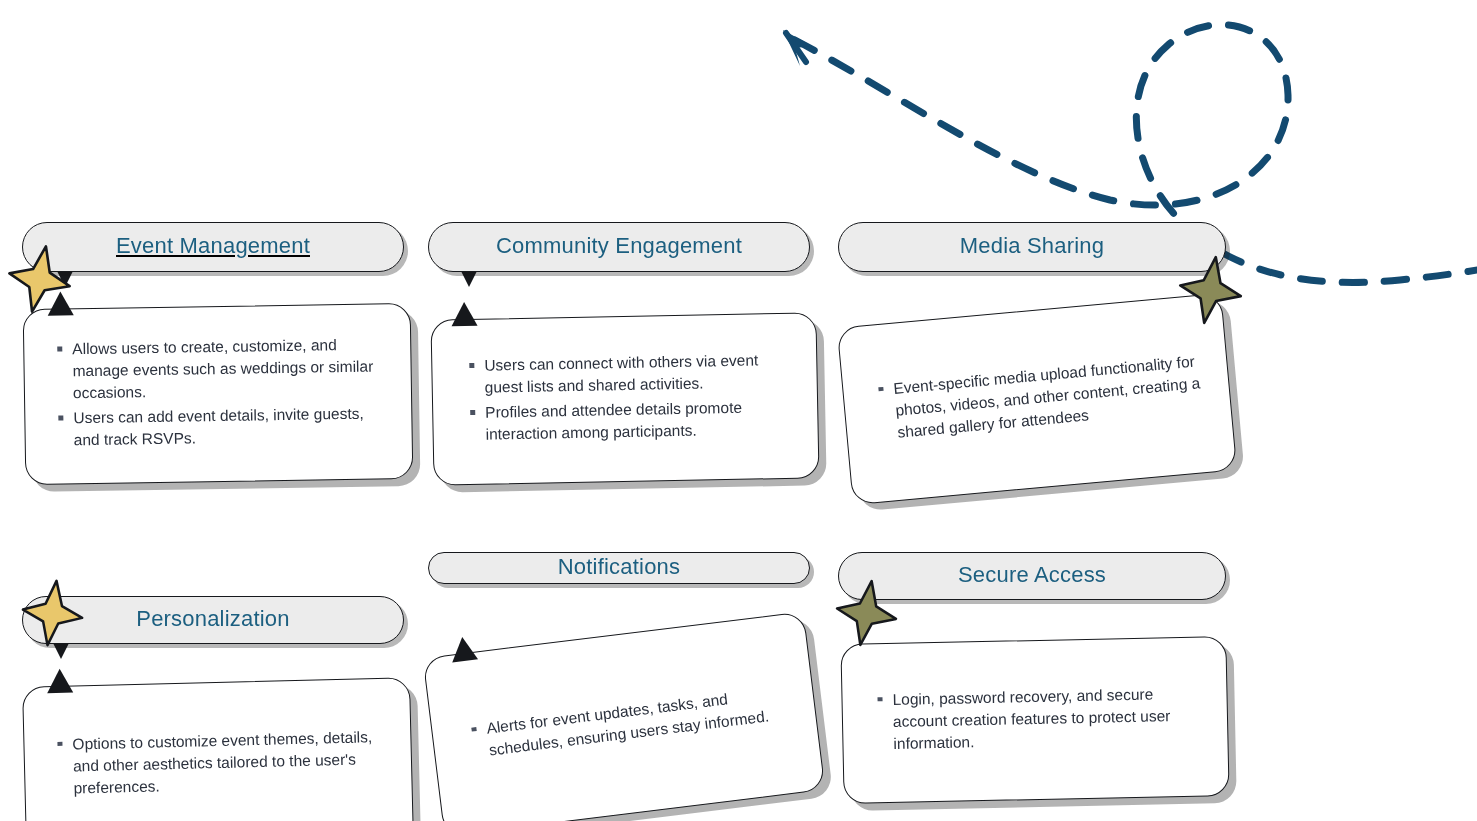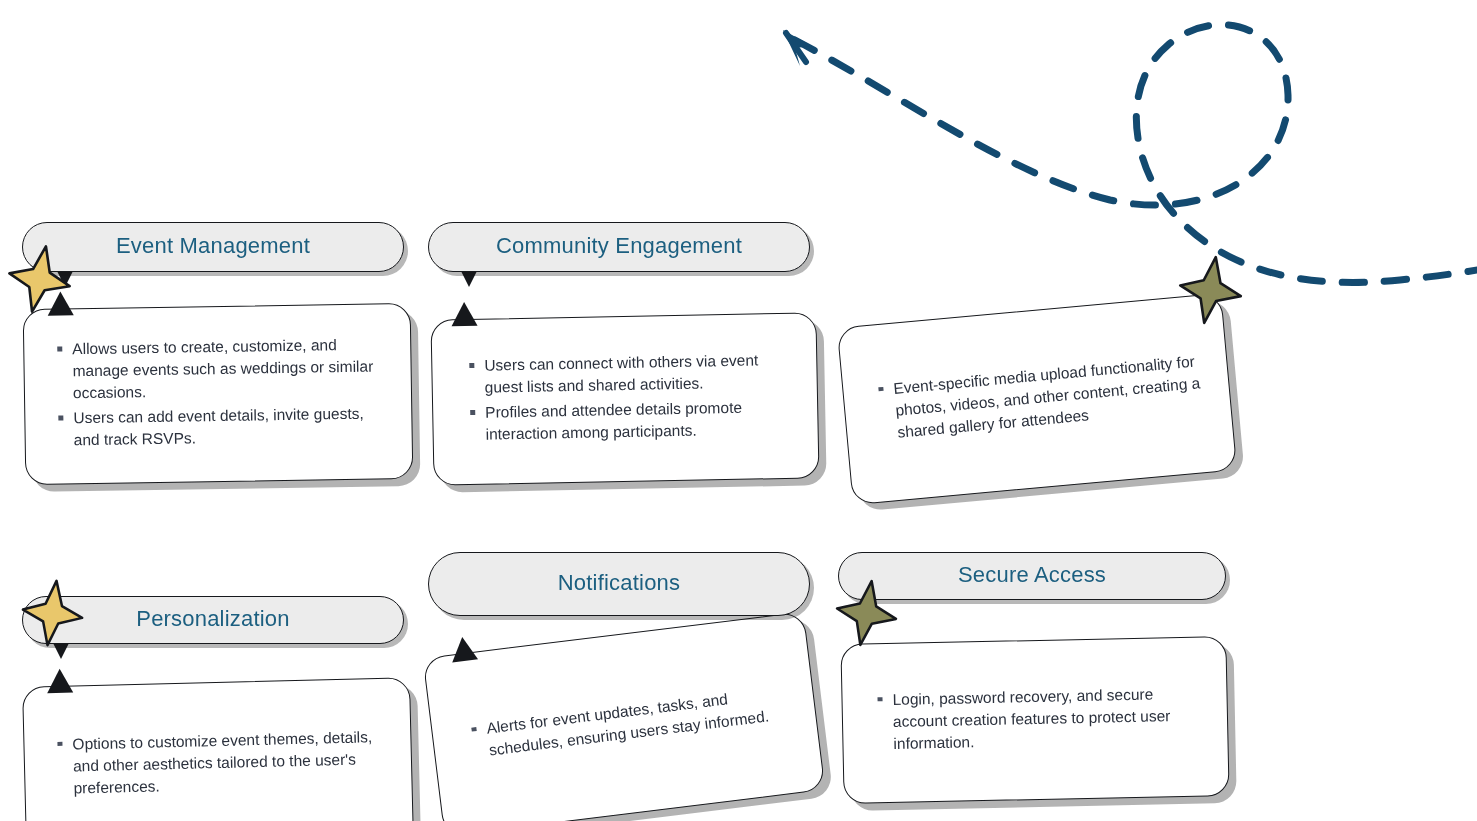--- a/index.html
+++ b/index.html
@@ -161,21 +161,21 @@
              C 1210 222, 1290 170, 1288 95
              C 1286 25, 1215 5, 1168 45
              C 1120 85, 1130 165, 1175 215
              C 1225 270, 1300 290, 1400 280
              C 1440 276, 1465 272, 1490 268" fill="none" stroke="#134a70" stroke-width="7" stroke-linecap="round" stroke-dasharray="22 20"></path>
     <path d="M 783 30 L 812 46 L 795 48 L 800 66 Z" fill="#134a70"></path>
     <path d="M 786 33 L 806 62" stroke="#134a70" stroke-width="6" stroke-linecap="round"></path>
   </svg>
 
   <div class="card" style="left:22px; top:222px; width:390px; height:260px;">
-    <div class="card-header" style="width:382px; height:50px;">
+    <div class="card-header" style="width:382px; height:50px;text-decoration:underline;">
       <span class="card-header-label">Event Management</span>
     </div>
     <div class="header-notch" style="left:34px; top:46px;"></div>
     <div class="card-body" style="left:2px; top:84px; width:388px; height:176px; transform:rotate(-0.9deg);">
       <div class="body-tail"></div>
       <div class="card-body-inner" style="padding:14px 22px 14px 32px;">
         <ul class="bullets">
           <li>Allows users to create, customize, and manage events such as weddings or similar occasions.</li>
           <li>Users can add event details, invite guests, and track RSVPs.</li>
         </ul>
@@ -196,20 +196,23 @@
       <div class="card-body-inner" style="padding:14px 24px 14px 36px;">
         <ul class="bullets">
           <li>Users can connect with others via event guest lists and shared activities.</li>
           <li>Profiles and attendee details promote interaction among participants.</li>
         </ul>
       </div>
     </div>
   </div>
 
   <div class="card" style="left:838px; top:222px; width:392px; height:270px;">
+    <div class="card-header" style="width:388px; height:50px;">
+      <span class="card-header-label">Media Sharing</span>
+    </div>
     <div class="card-body" style="left:6px; top:88px; width:386px; height:178px; transform:rotate(-5.2deg);">
       <div class="card-body-inner" style="padding:14px 26px 14px 34px;">
         <ul class="bullets">
           <li>Event-specific media upload functionality for photos, videos, and other content, creating a shared gallery for attendees</li>
         </ul>
       </div>
     </div>
   </div>
   <svg class="star" style="left:1177px; top:254px; width:66px; height:72px;" viewBox="0 0 100 110">
     <path d="M50 4 L64 42 L98 56 L62 70 L50 106 L38 70 L4 56 L38 42 Z" fill="#8a8a58" stroke="#16181c" stroke-width="4" stroke-linejoin="round" transform="rotate(10 50 55)"></path>
@@ -227,21 +230,21 @@
           <li>Options to customize event themes, details, and other aesthetics tailored to the user's preferences.</li>
         </ul>
       </div>
     </div>
   </div>
   <svg class="star" style="left:20px; top:578px; width:64px; height:70px;" viewBox="0 0 100 110">
     <path d="M50 4 L64 42 L98 56 L62 70 L50 106 L38 70 L4 56 L38 42 Z" fill="#e9c76b" stroke="#16181c" stroke-width="4" stroke-linejoin="round" transform="rotate(8 50 55)"></path>
   </svg>
 
   <div class="card" style="left:428px; top:552px; width:390px; height:268px;">
-    <div class="card-header" style="width:382px; height:64px;">
+    <div class="card-header" style="width:382px; height:32px;">
       <span class="card-header-label">Notifications</span>
     </div>
     <div class="card-body" style="left:4px; top:82px; width:384px; height:180px; transform:rotate(-7deg);">
       <div class="body-tail" style="left:30px; top:-15px;"></div>
       <div class="card-body-inner" style="padding:14px 26px 14px 38px;">
         <ul class="bullets">
           <li>Alerts for event updates, tasks, and schedules, ensuring users stay informed.</li>
         </ul>
       </div>
     </div>

